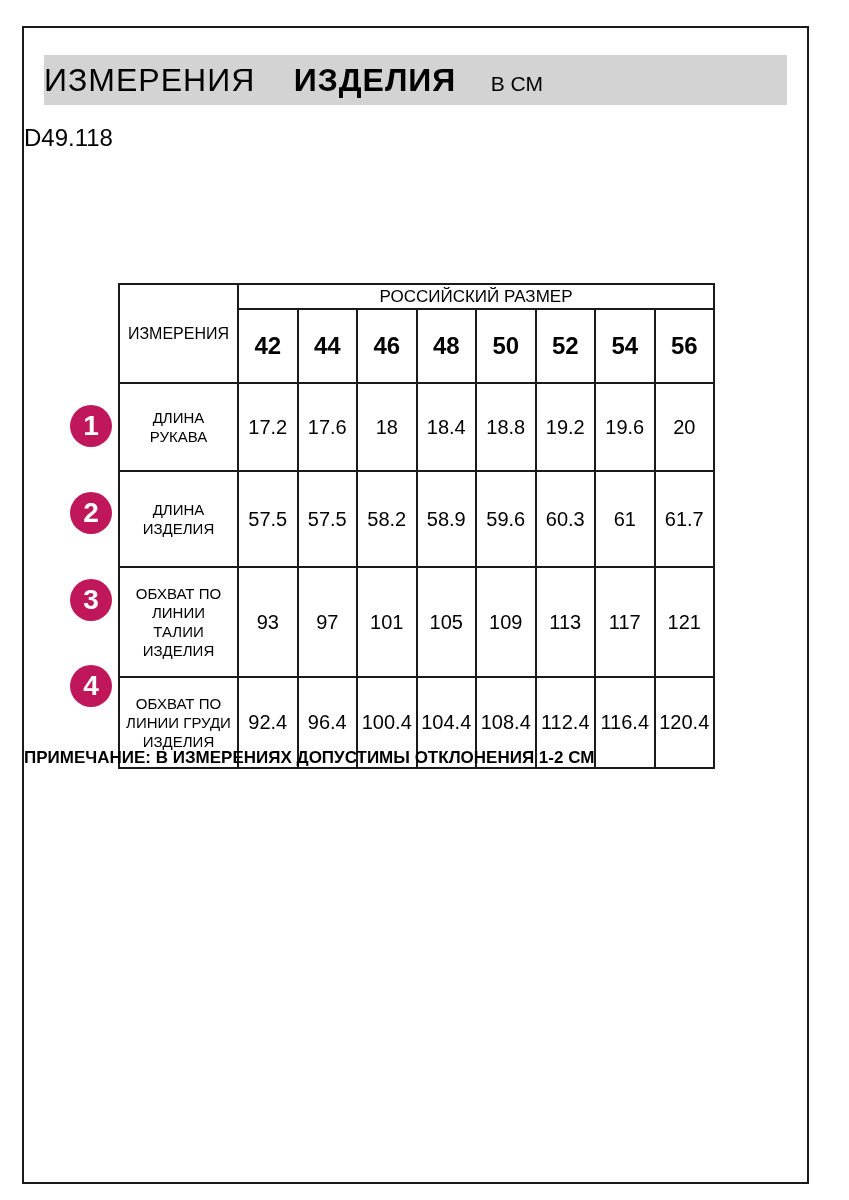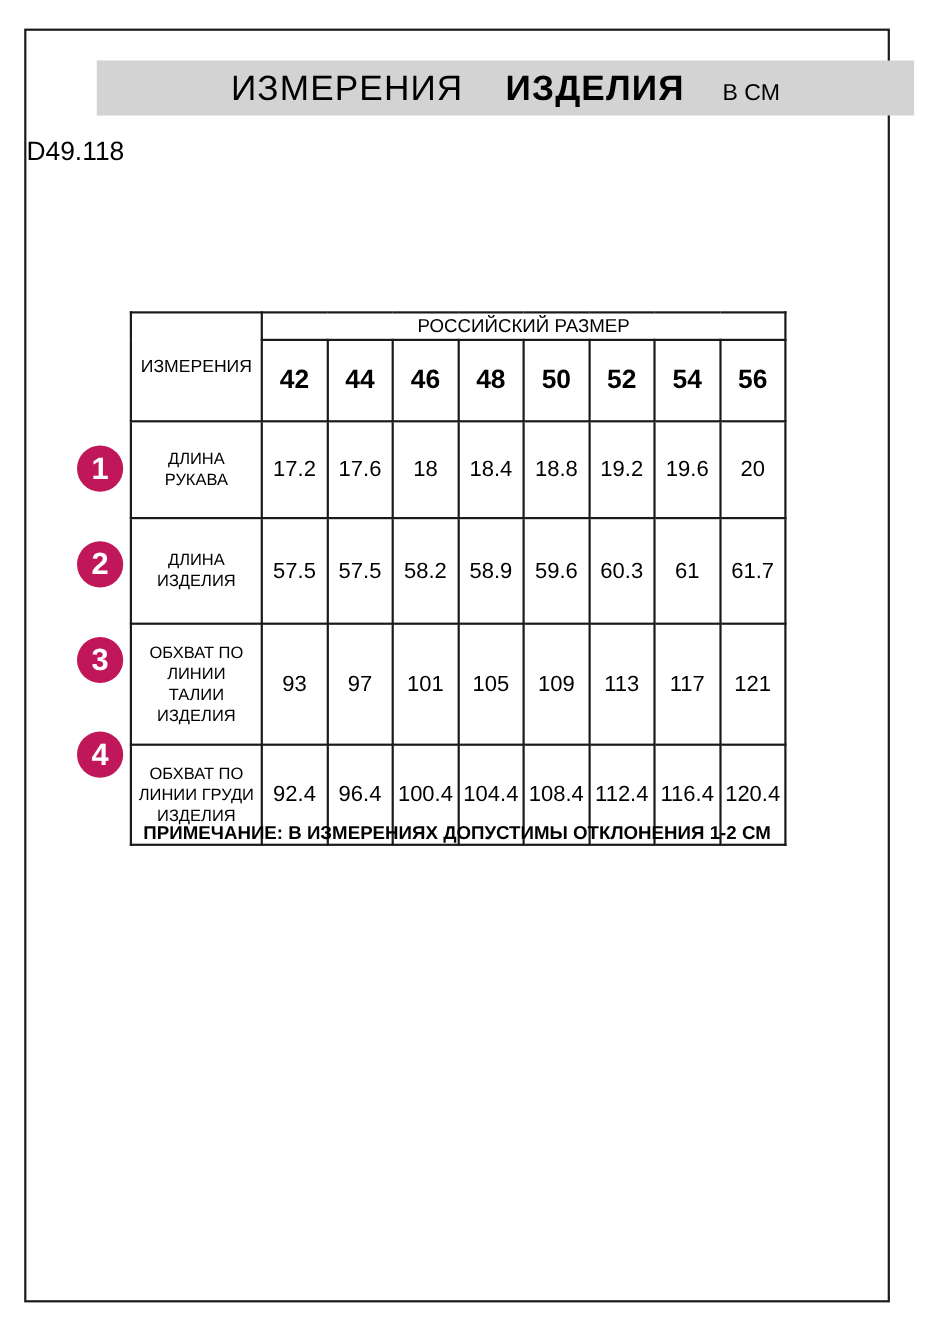--- a/index.html
+++ b/index.html
@@ -10,21 +10,21 @@
   *{margin:0;padding:0;box-sizing:border-box;}
   html,body{width:849px;height:1200px;background:#fff;
     font-family:"Liberation Sans", sans-serif;color:#000;}
   body{position:relative;overflow:hidden;}
 
   .frame{position:absolute;left:22px;top:26px;width:787px;height:1158px;
     border:2px solid var(--line);background:#fff;}
 
   
   .title-bar{position:absolute;left:20px;top:27px;width:743px;height:50px;
-    background:var(--bar-bg);text-align:center;line-height:50px;white-space:nowrap;margin-left:44px;}
+    background:var(--bar-bg);line-height:50px;white-space:nowrap;}
   .title-main{font-size:32px;letter-spacing:1px;}
   .title-bold{font-size:32px;font-weight:bold;letter-spacing:1px;margin-left:34px;}
   .title-unit{font-size:21px;margin-left:30px;}
 
   
   .product-code{position:absolute;left:0;top:96px;width:100%;
     text-align:left;font-size:24px;}
   .description{position:absolute;left:0;top:126px;width:100%;
     text-align:center;font-size:20px;line-height:26px;}
   .description div{white-space:nowrap;}
@@ -50,21 +50,21 @@
   
   .badge{position:absolute;left:46px;width:42px;height:42px;border-radius:50%;
     background:var(--badge);color:#fff;font-size:28px;font-weight:bold;
     display:flex;align-items:center;justify-content:center;}
   .badge-1{top:377px;}
   .badge-2{top:464px;}
   .badge-3{top:551px;}
   .badge-4{top:637px;}
 
   
-  .note{position:absolute;left:0;top:720px;width:100%;text-align:center;
+  .note{position:absolute;left:0;top:720px;width:100%;text-align:left;
     font-size:17px;font-weight:bold;}
 </style>
 </head>
 <body>
 
 <div class="frame">
 
   <div class="title-bar">
     <span class="title-main">ИЗМЕРЕНИЯ</span>
     <span class="title-bold">ИЗДЕЛИЯ</span>

